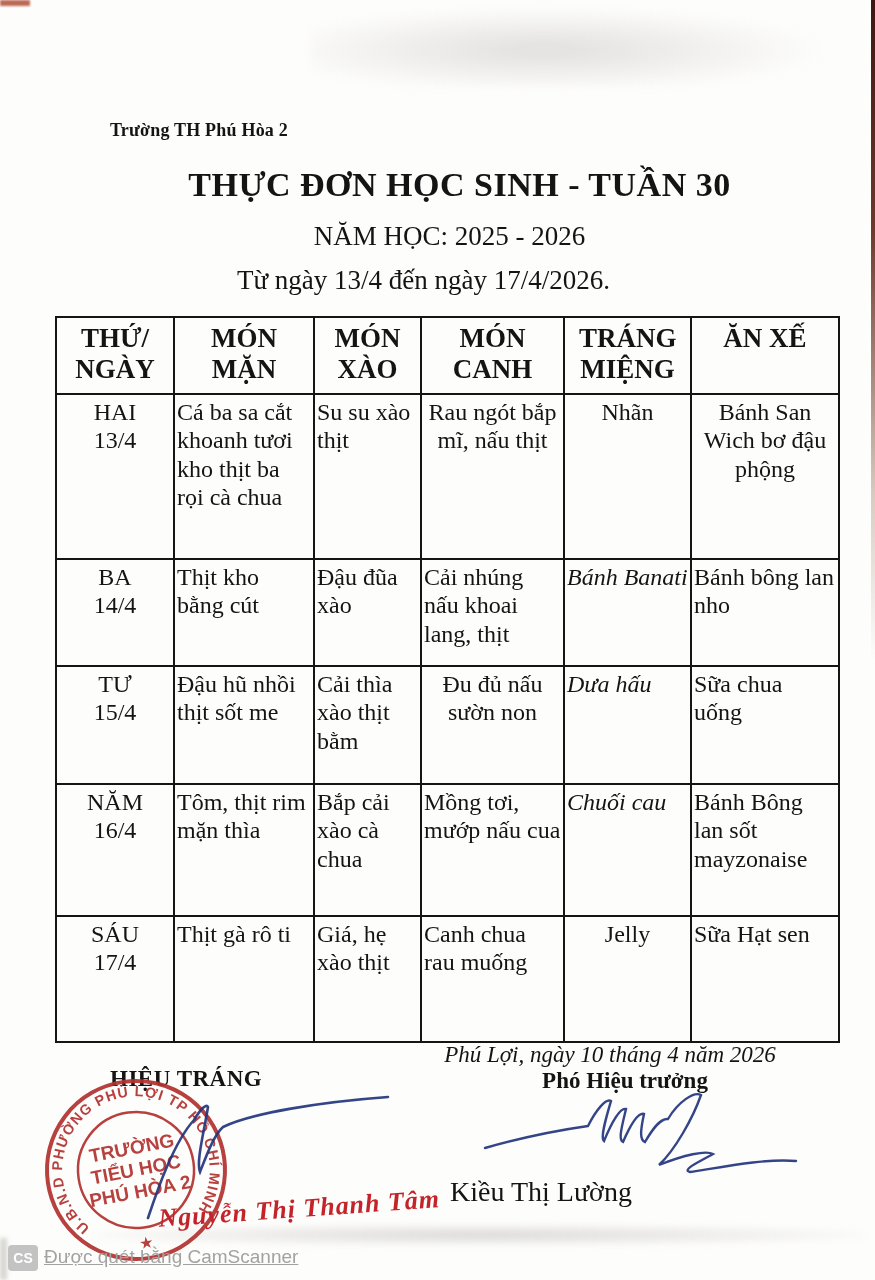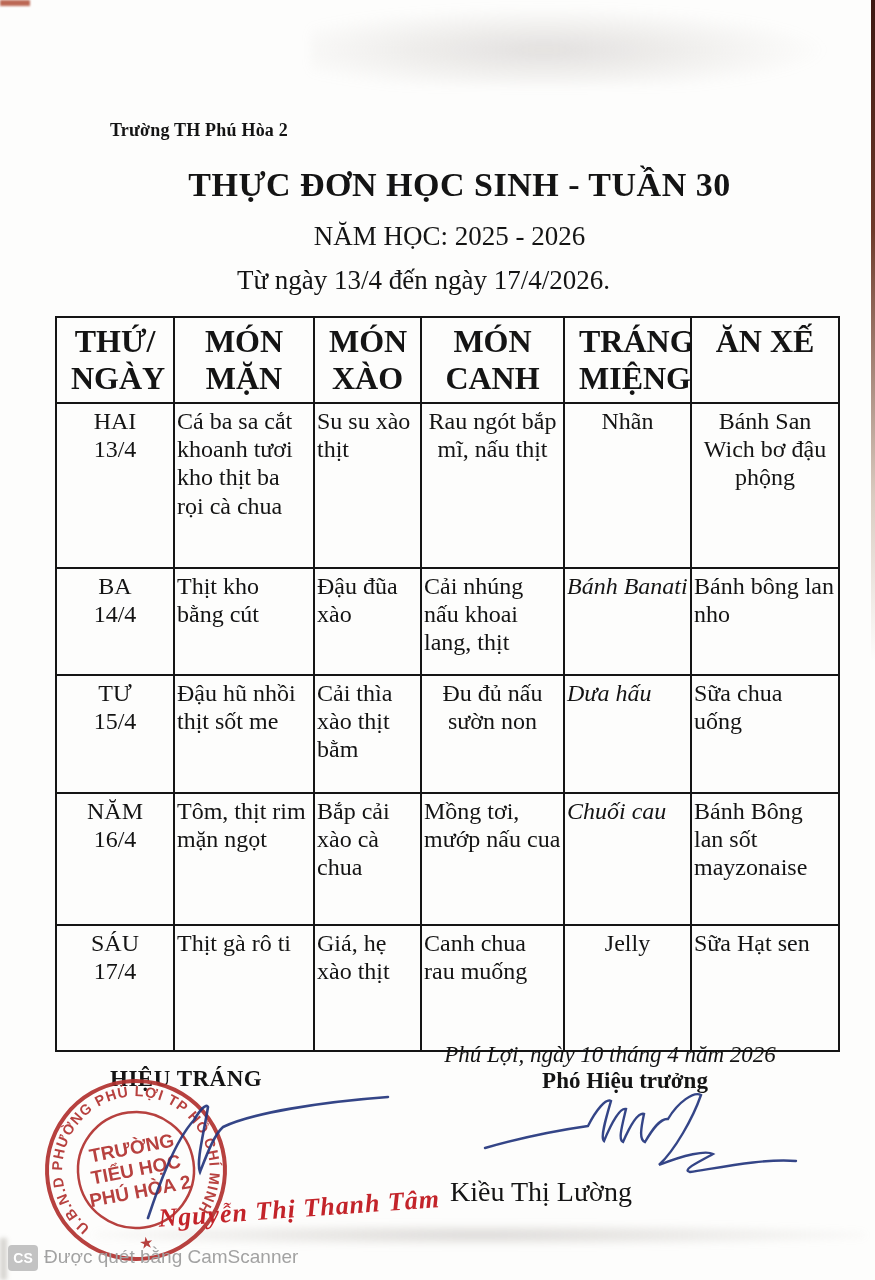--- a/index.html
+++ b/index.html
@@ -19,21 +19,21 @@
   .school{left:110px;top:120px;font-weight:bold;font-size:18px;letter-spacing:.2px;}
   .title{left:0;top:166px;width:100%;text-align:center;font-weight:bold;font-size:34px;
          letter-spacing:.5px;transform:translateX(22px);}
   .year{left:0;top:221px;width:100%;text-align:center;font-size:27px;transform:translateX(12px);}
   .range{left:0;top:265px;width:100%;text-align:center;font-size:27px;transform:translateX(-14px);}
   
   table.menu{position:absolute;left:55px;top:316px;width:783px;border-collapse:collapse;
              table-layout:fixed;background:transparent;}
   table.menu th,table.menu td{border:2.4px solid #151515;vertical-align:top;
              padding:3px 2px;line-height:1.18;overflow:hidden;}
-  table.menu th{font-size:32px;font-weight:bold;text-align:center;white-space:pre-line;
+  table.menu th{font-size:27px;font-weight:bold;text-align:center;white-space:pre-line;
              line-height:1.15;padding:5px 14px;margin-top:7px;}
   td.day{font-size:26px;text-align:center;white-space:pre-line;padding-top:6px;line-height:1.3;}
   table.menu td{font-size:24px;}
   td.tcenter{text-align:center;}
   td.vmid{vertical-align:middle;}
   td.ital{font-style:italic;}
   td.fs21{font-size:21.5px;line-height:1.35;}
   td.fs20{font-size:20.5px;line-height:1.3;}
   
   .place-date{left:400px;top:1042px;width:420px;text-align:center;font-style:italic;font-size:23px;}
@@ -43,21 +43,21 @@
   .red-name{left:158px;top:1194px;font-style:italic;font-weight:bold;font-size:26px;
             color:#c3242a;transform:rotate(-4deg);letter-spacing:1px;}
   .stamp{left:38px;top:1072px;width:196px;height:196px;transform:rotate(-8deg);opacity:.92;}
   .sig{pointer-events:none;}
   
   .cs-badge{left:8px;top:1245px;width:30px;height:26px;background:#c3c3c3;border-radius:4px;
             display:flex;align-items:center;justify-content:center;
             font-family:"Liberation Sans","DejaVu Sans",sans-serif;font-weight:bold;
             font-size:14px;color:#fff;}
   .cs-text{left:44px;top:1246px;font-family:"Liberation Sans","DejaVu Sans",sans-serif;
-           font-size:19px;color:#a2a2a2;}
+           font-size:19px;color:#a2a2a2;text-decoration:underline;}
 </style>
 </head>
 <body>
 
 <div class="abs corner-mark"></div>
 <div class="abs edge-right"></div>
 <div class="abs smudge-top"></div>
 <div class="abs smudge-bottom"></div>
 <div class="abs edge-bl"></div>
 
@@ -112,21 +112,21 @@
 15/4</td>
     <td>Đậu hũ nhồi thịt sốt me</td>
     <td>Cải thìa xào thịt bằm</td>
     <td class="tcenter">Đu đủ nấu sườn non</td>
     <td class="ital vmid">Dưa hấu</td>
     <td class="vmid">Sữa chua uống</td>
   </tr>
   <tr style="height:132px">
     <td class="day">NĂM
 16/4</td>
-    <td>Tôm, thịt rim mặn ngọt</td>
+    <td>Tôm, thịt rim mặn thìa</td>
     <td>Bắp cải xào cà chua</td>
     <td>Mồng tơi, mướp nấu cua</td>
     <td class="ital vmid">Chuối cau</td>
     <td class="vmid fs20">Bánh Bông lan sốt mayzonaise</td>
   </tr>
   <tr style="height:126px">
     <td class="day">SÁU
 17/4</td>
     <td>Thịt gà rô ti</td>
     <td>Giá, hẹ xào thịt</td>

